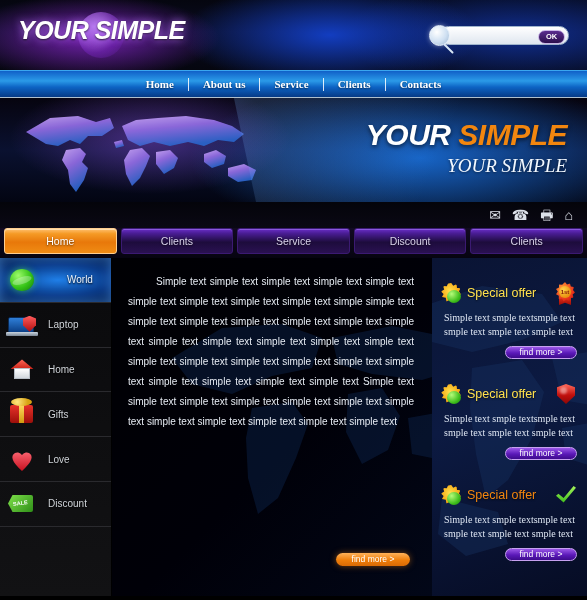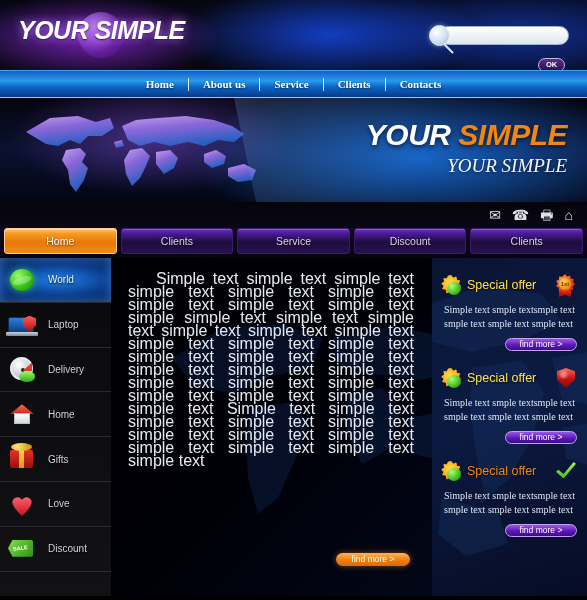--- a/index.html
+++ b/index.html
@@ -42,21 +42,20 @@
   }
   .search-input {
     position:absolute; left:18px; top:2px; width:88px; height:15px; border:0; outline:0;
     background:transparent; font-size:9px; color:#333; font-family:"Liberation Sans", sans-serif;
   }
   .ok-btn {
     position:absolute; right:3px; top:2.5px; width:27px; height:14px; border-radius:7px;
     background:linear-gradient(180deg,#5a2d8f,#2b0f4d); border:1px solid #c9b6e6;
     color:#fff; font-size:7.5px; font-weight:bold; line-height:12px; text-align:center;
     cursor:pointer;
-    margin-top:28px;
   }
   .mag {
     position:absolute; left:0; top:-1px; width:21px; height:21px; border-radius:50%;
     background:radial-gradient(circle at 36% 32%, #ffffff, #cfe0f2 55%, #9db6d0 100%);
     border:1.5px solid #e8f1fb; box-shadow:0 0 5px rgba(255,255,255,.45);
   }
   .mag-handle {
     position:absolute; left:15px; top:17px; width:13px; height:2px; background:#d8e6f5;
     transform:rotate(45deg); transform-origin:left center; border-radius:1px;
   }
@@ -143,20 +142,21 @@
     width:112px; background:linear-gradient(180deg,#0a0a0c,#121214);
     border-right:1px solid #000; flex-shrink:0;
   }
   .side-item {
     position:relative; height:44.8px; display:flex; align-items:center;
     border-bottom:1px solid #2a2a2e; cursor:pointer; padding-left:6px;
   }
   .side-item.active {
     background:radial-gradient(ellipse 90px 26px at 58px 50%, #1f7fe8, #0a3a88 60%, #051f4d 100%);
     box-shadow:inset 0 0 12px rgba(90,170,255,.55);
+    gap:19px;
   }
   .side-ico { width:34px; height:30px; position:relative; flex-shrink:0; }
   .side-label {
     font-size:10px; color:#cfd3d8; margin-left:8px; text-shadow:0 1px 2px #000;
   }
   .side-item.active .side-label { color:#eaf3ff; }
 
   
   .sh-globe{position:absolute;left:4px;top:4px;width:24px;height:22px;border-radius:50%;
     background:radial-gradient(circle at 34% 30%,#9dfb6a,#35c417 55%,#127a0c 100%);
@@ -210,38 +210,38 @@
   .leaf i {
     position:absolute; left:6px; top:3px; width:9px; height:15px; border-radius:50% 50% 50% 50%/60% 60% 40% 40%;
     background:linear-gradient(180deg,#a8f45e,#3aa214); transform-origin:bottom center;
   }
   .leaf i:nth-child(1){ transform:rotate(-38deg); }
   .leaf i:nth-child(2){ transform:rotate(0deg); }
   .leaf i:nth-child(3){ transform:rotate(38deg); }
   .news-title { font-size:13px; color:#ffffff; }
   .news-body {
     position:relative; z-index:2; margin:14px 18px 0 16px;
-    font-size:16px; line-height:13px; color:#e6ebf3; text-align:justify; text-indent:28px;
+    font-size:10px; line-height:20px; color:#e6ebf3; text-align:justify; text-indent:28px;
   }
   .find-orange {
     position:absolute; right:22px; bottom:30px; z-index:3;
     width:74px; height:13px; border-radius:7px; cursor:pointer;
     background:linear-gradient(180deg,#ffb259,#ef7e0a 55%,#d96a05);
     color:#ffffff; font-size:8.5px; line-height:13px; text-align:center;
     box-shadow:0 0 6px rgba(240,130,20,.5);
   }
 
   
   .offers {
     width:155px; flex-shrink:0; position:relative; overflow:hidden;
     background:linear-gradient(160deg,#0a1434 0%, #0c1a42 45%, #060c24 100%);
   }
   .offers-map { position:absolute; left:-20px; top:10px; width:220px; height:320px; opacity:.55; }
   .offer { position:relative; z-index:2; padding:16px 10px 0 8px; }
-  .offer-head { display:flex; align-items:center; gap:5px; }
+  .offer-head { display:flex; align-items:center; gap:5px;margin-top:8px; }
   .sunburst { position:relative; width:22px; height:21px; flex-shrink:0; }
   .sunburst .rays {
     position:absolute; left:1px; top:0; width:20px; height:20px; border-radius:50%;
     background:radial-gradient(circle at 45% 40%, #ffe14d, #f5a10e 65%, #e8820a 100%);
     clip-path:polygon(50% 0,61% 16%,78% 8%,80% 27%,99% 28%,90% 44%,100% 60%,
       82% 67%,86% 86%,67% 83%,58% 100%,45% 86%,27% 95%,24% 76%,5% 73%,
       13% 57%,0 45%,16% 35%,10% 17%,29% 19%,36% 2%);
   }
   .sunburst .ball {
     position:absolute; left:7px; top:7px; width:14px; height:13px; border-radius:50%;
@@ -382,29 +382,20 @@
       </div>
 
       <div class="side-item">
         <div class="side-ico">
           <div class="sh-laptop"></div>
             <div class="sh-shield"></div>
         </div>
         <div class="side-label">Laptop</div>
       </div>
 
-      <div class="side-item">
-        <div class="side-ico">
-          <div class="sh-timer">
-              <div class="sh-timer-dot"></div>
-            </div>
-            <div class="sh-arrow"></div>
-        </div>
-        <div class="side-label">Delivery</div>
-      </div>
 
       <div class="side-item">
         <div class="side-ico">
           <div class="sh-house">
               <div class="sh-house-roof"></div>
               <div class="sh-house-body"></div>
             </div>
         </div>
         <div class="side-label">Home</div>
       </div>

